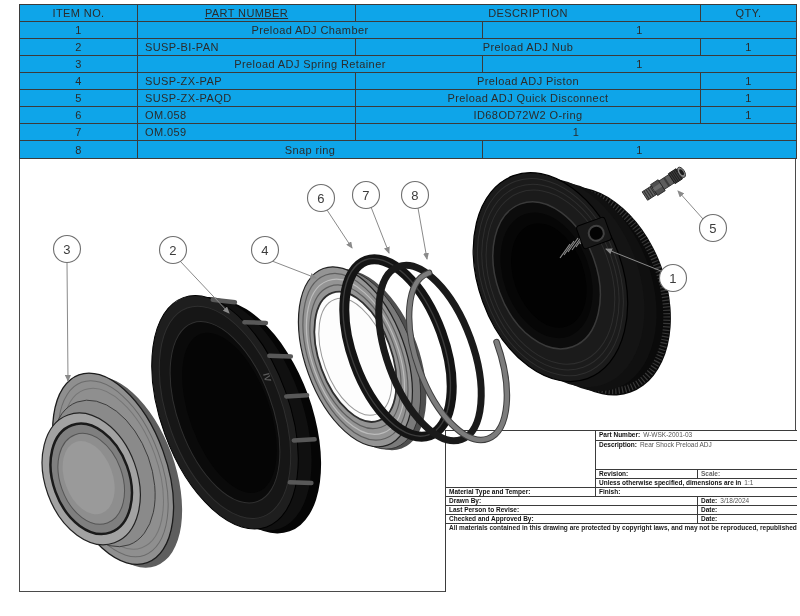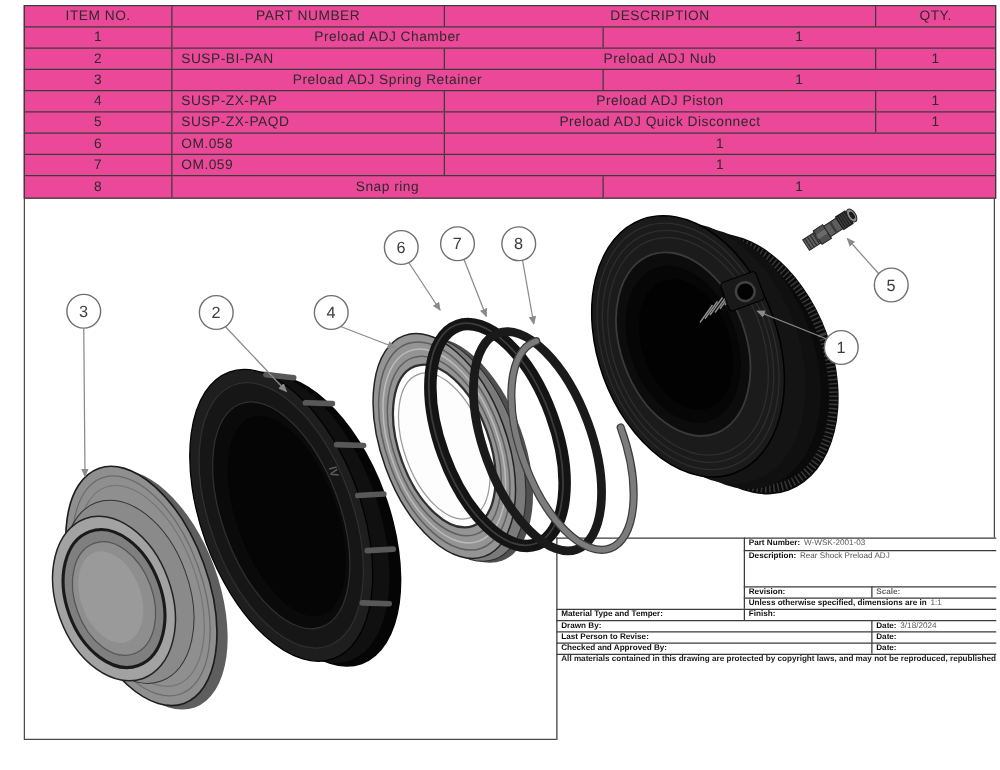--- a/index.html
+++ b/index.html
@@ -2,21 +2,21 @@
 <html><head>
 <meta charset="utf-8">
 <style>
   html,body{margin:0;padding:0;background:#ffffff;}
   .page{position:relative;width:800px;height:616px;background:#fff;overflow:hidden;
         font-family:"Liberation Sans",sans-serif;color:#222;}
   .frame{position:absolute;left:19px;top:4px;width:777px;height:588px;
          border:1px solid #4a4a4a;box-sizing:border-box;}
   
   .bom{position:absolute;left:19px;top:4px;width:778px;box-sizing:border-box;
-       border:1px solid #3b3b3b;background:#ec4899;}
+       border:1px solid #3b3b3b;background:#0ea5e9;}
   .bom-row{display:flex;height:17px;border-bottom:1px solid #3b3b3b;box-sizing:border-box;}
   .bom-row:last-child{border-bottom:none;}
   .bom-cell{box-sizing:border-box;border-right:1px solid #3b3b3b;
             font-size:11px;letter-spacing:.4px;color:#2b2b2b;
             display:flex;align-items:center;justify-content:center;overflow:hidden;white-space:nowrap;}
   .bom-cell:last-child{border-right:none;}
   .c-item{width:118px;}
   .c-part{width:218px;justify-content:flex-start;padding-left:7px;}
   .c-desc{width:345px;}
   .c-qty{width:97px;flex:1;}
@@ -36,21 +36,21 @@
 </head>
 <body>
 
 <div class="page">
 
   <div class="frame"></div>
 
   <div class="bom">
     <div class="bom-row">
       <div class="bom-cell c-item">ITEM NO.</div>
-      <div class="bom-cell c-part" style="justify-content:center;padding-left:0;">PART NUMBER</div>
+      <div class="bom-cell c-part" style="justify-content:center;padding-left:0;text-decoration:underline;">PART NUMBER</div>
       <div class="bom-cell c-desc">DESCRIPTION</div>
       <div class="bom-cell c-qty">QTY.</div>
     </div>
     <div class="bom-row">
       <div class="bom-cell c-item">1</div>
       <div class="bom-cell c-desc">Preload ADJ Chamber</div>
       <div class="bom-cell c-qty">1</div>
     </div>
     <div class="bom-row">
       <div class="bom-cell c-item">2</div>
@@ -71,20 +71,21 @@
     </div>
     <div class="bom-row">
       <div class="bom-cell c-item">5</div>
       <div class="bom-cell c-part">SUSP-ZX-PAQD</div>
       <div class="bom-cell c-desc">Preload ADJ Quick Disconnect</div>
       <div class="bom-cell c-qty">1</div>
     </div>
     <div class="bom-row">
       <div class="bom-cell c-item">6</div>
       <div class="bom-cell c-part">OM.058</div>
+      <div class="bom-cell c-desc">ID68OD72W2 O-ring</div>
       <div class="bom-cell c-qty">1</div>
     </div>
     <div class="bom-row">
       <div class="bom-cell c-item">7</div>
       <div class="bom-cell c-part">OM.059</div>
       <div class="bom-cell c-qty">1</div>
     </div>
     <div class="bom-row">
       <div class="bom-cell c-item">8</div>
       <div class="bom-cell c-desc">Snap ring</div>

